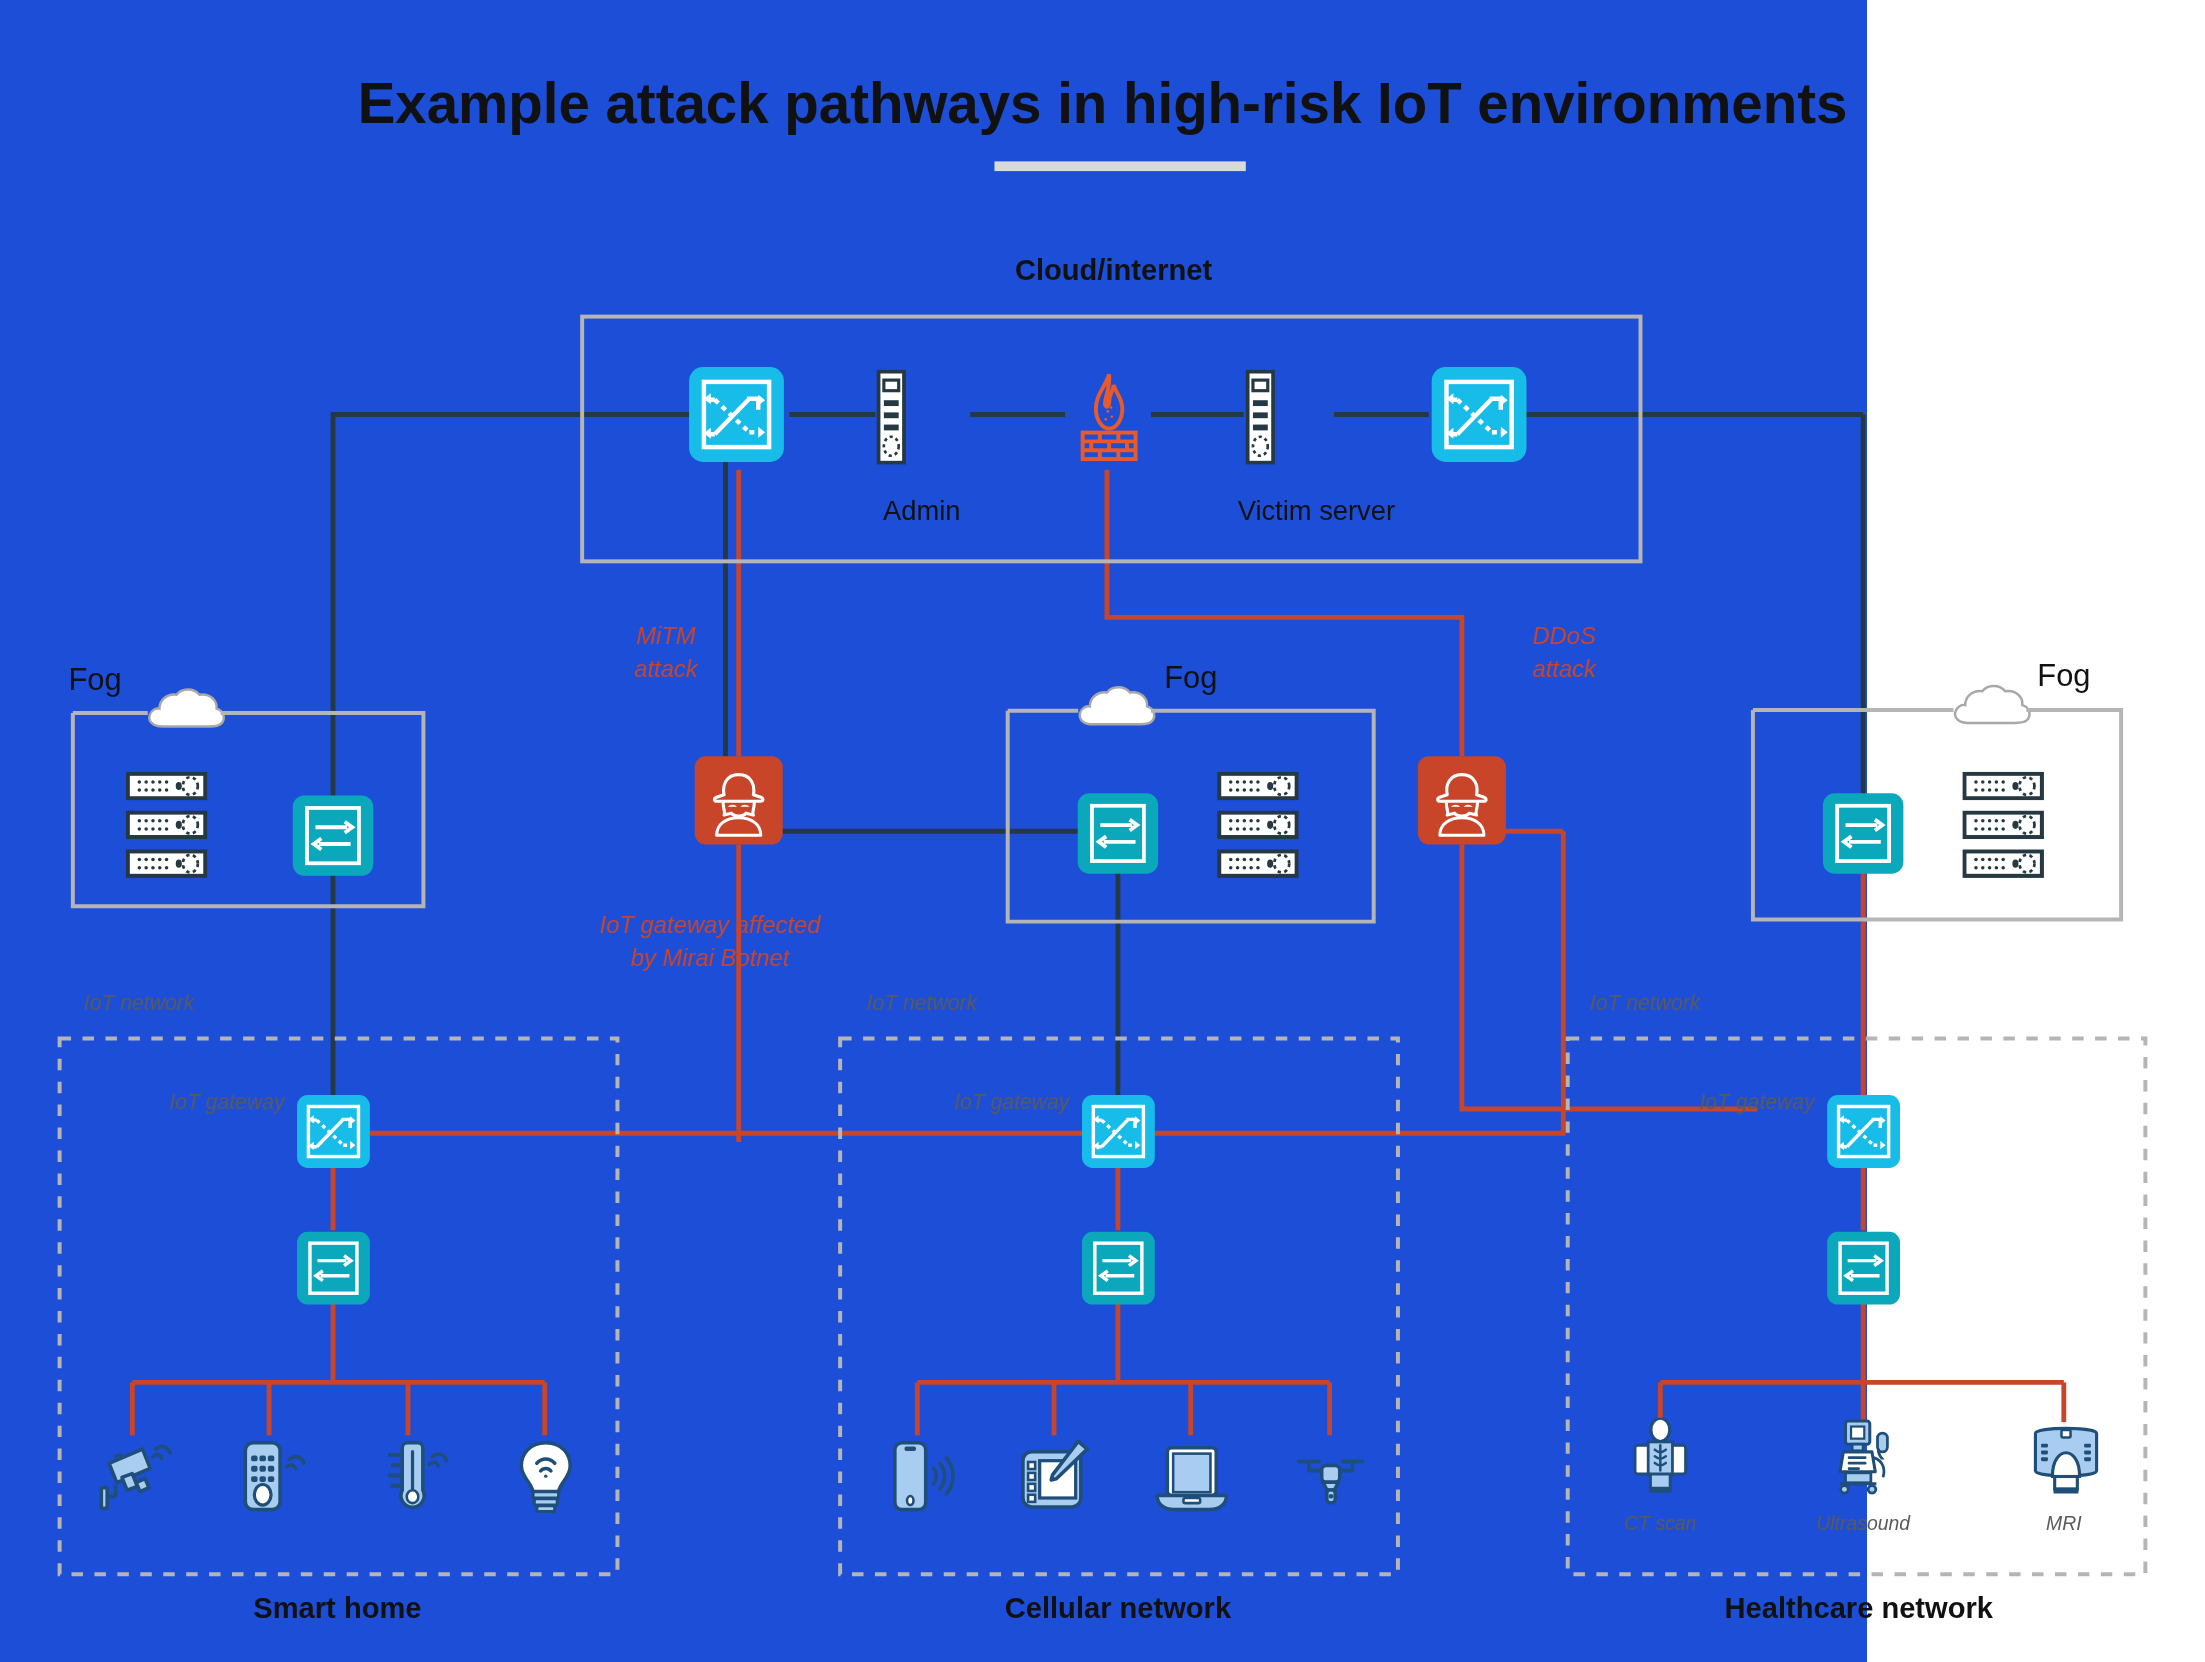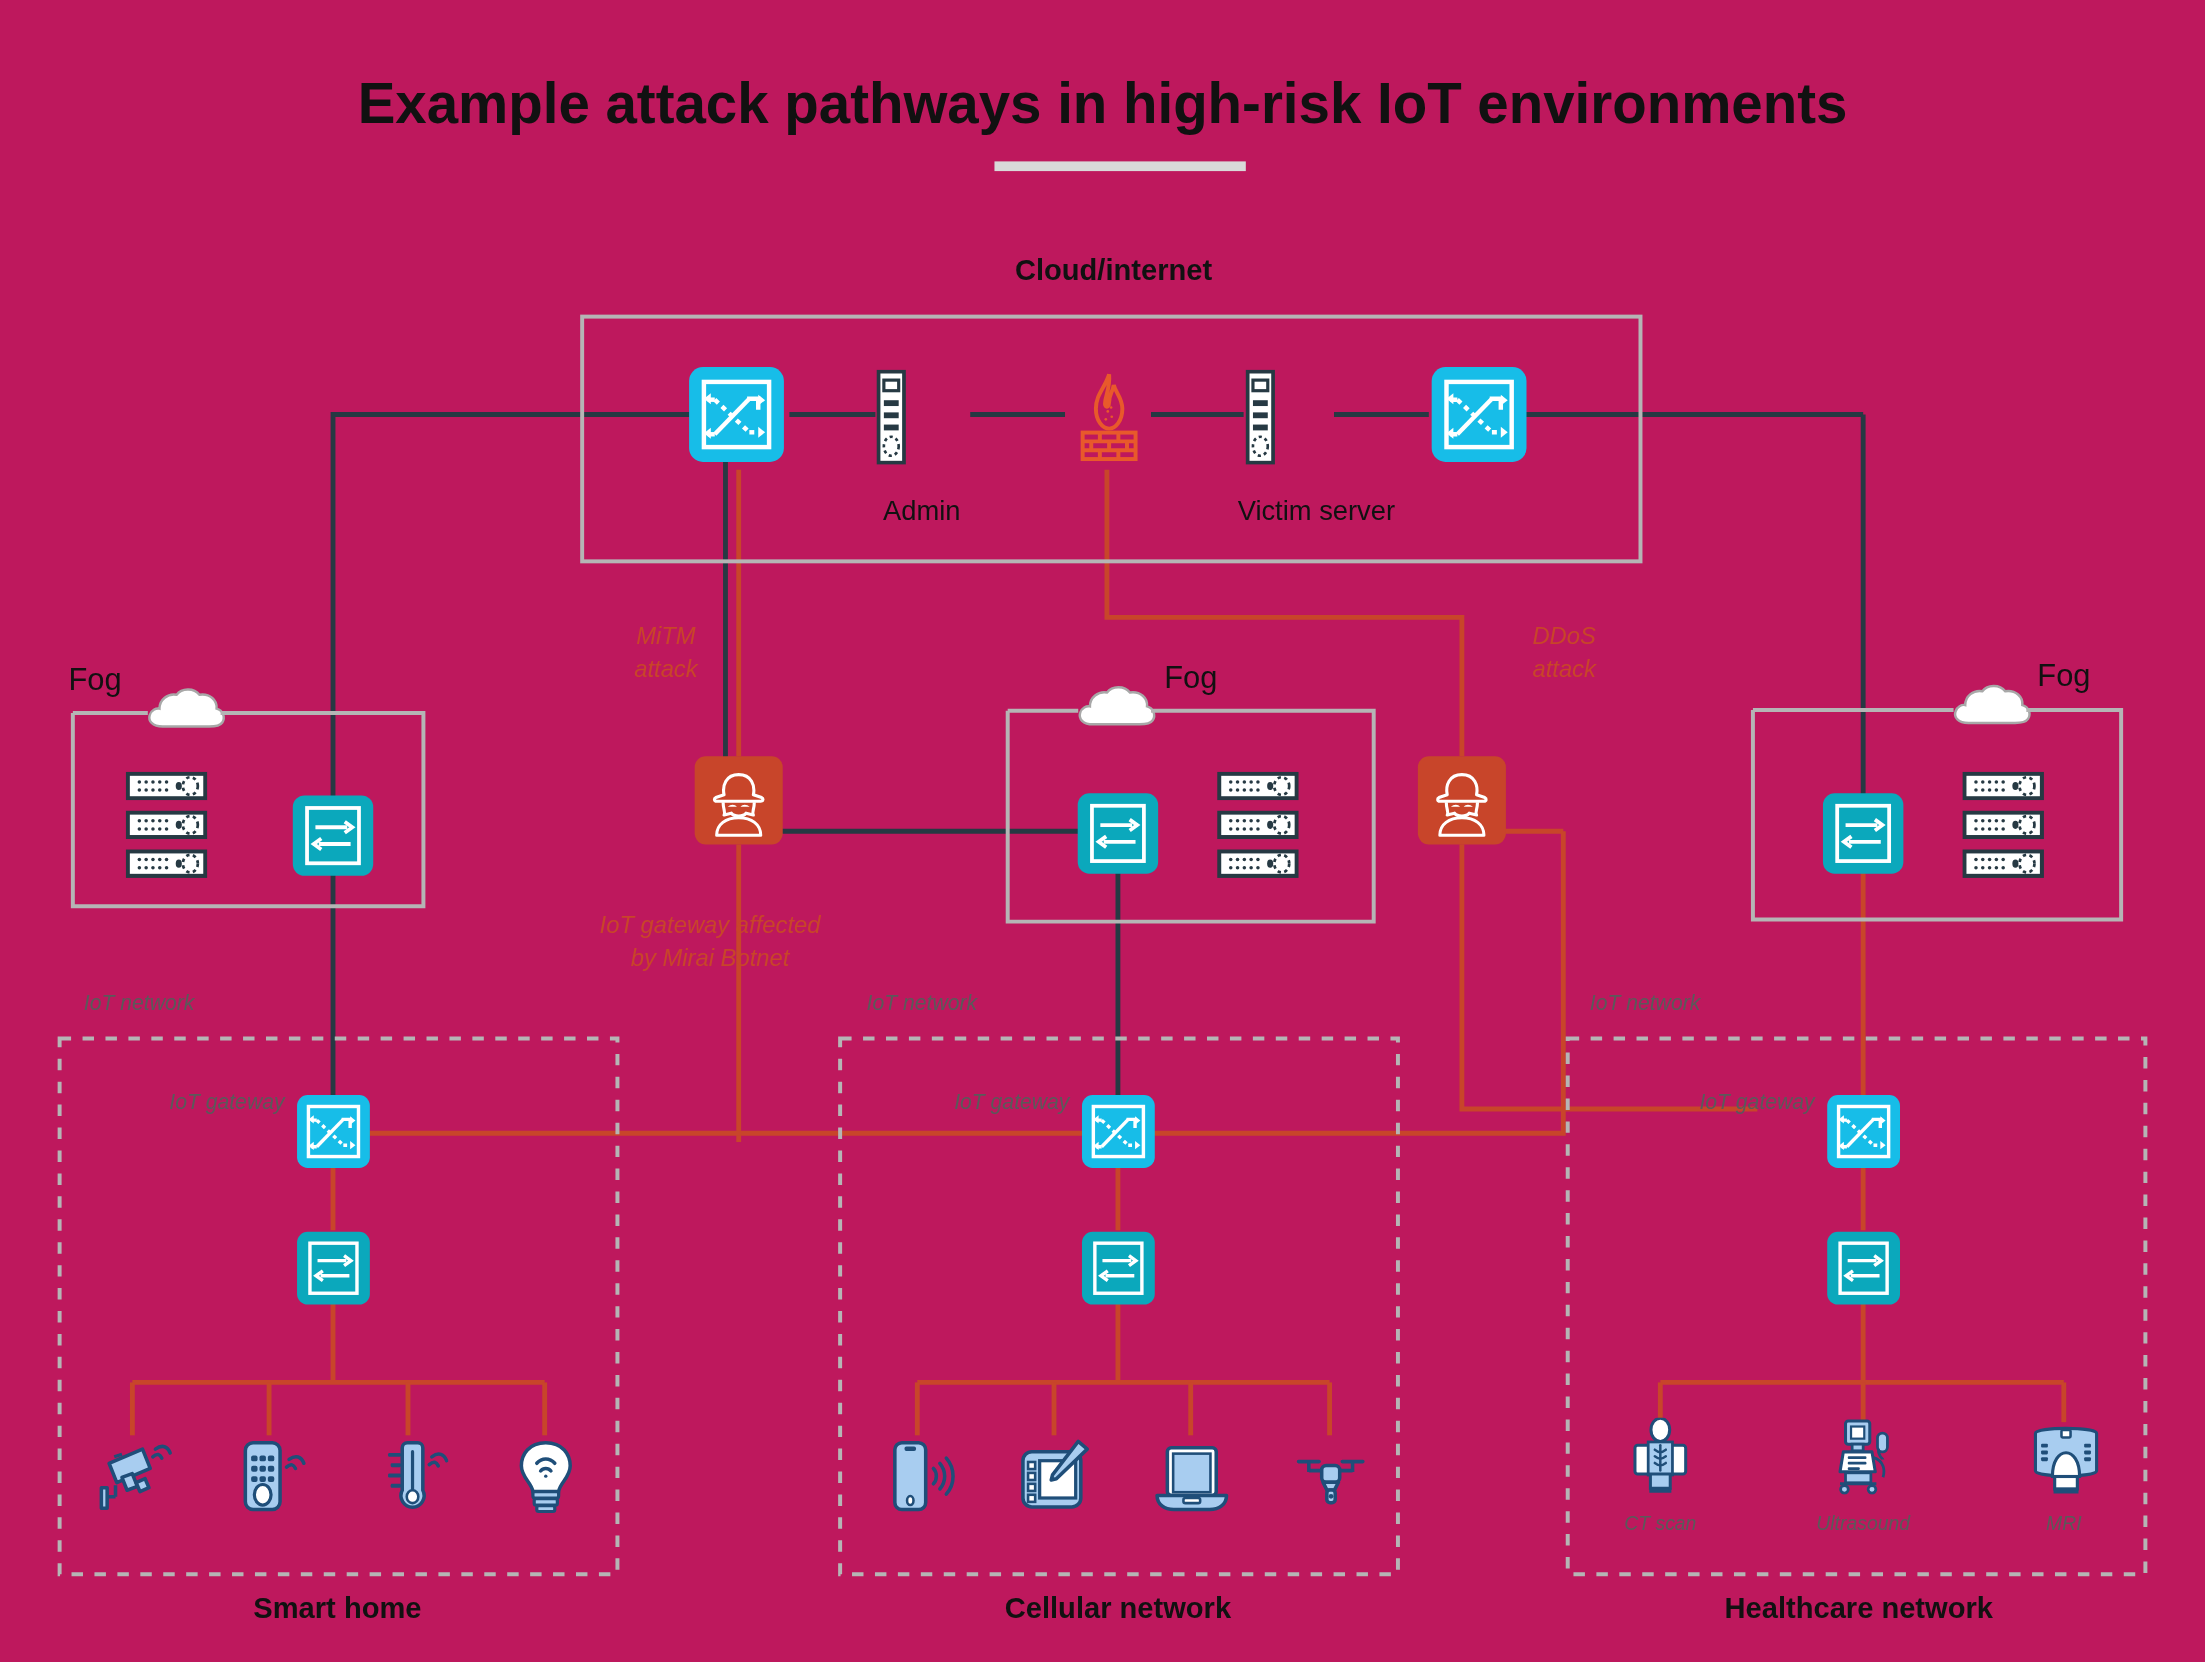--- a/index.html
+++ b/index.html
@@ -8,23 +8,23 @@
     background: #ffffff;
   }
   body {
     width: 2205px;
     height: 1662px;
     font-family: "Liberation Sans", sans-serif;
     overflow: hidden;
   }
   #stage {
     position: relative;
-    width: 2205px;
+    width: 1867px;
     height: 1662px;
-    background: #be185d;
+    background: #1d4ed8;
   }
   svg#diagram {
     position: absolute;
     left: 0; top: 0;
     width: 2205px;
     height: 1662px;
   }
   .ttl {
     font-family: "Liberation Sans", sans-serif;
     font-weight: bold;

